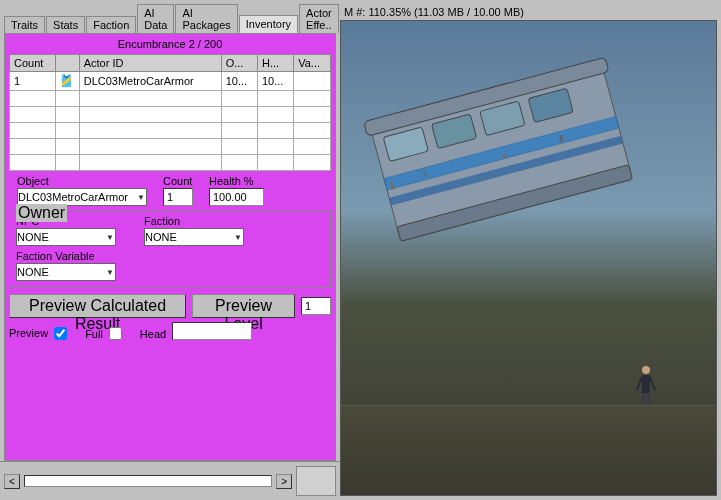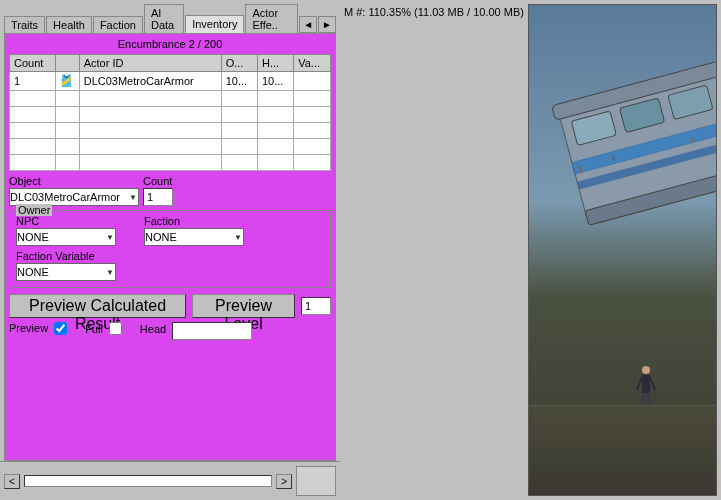--- a/index.html
+++ b/index.html
@@ -141,27 +141,28 @@
       padding: 4px 6px 6px 6px;
       position: relative;
       margin-top: 4px;
     }
     .group-box-title {
       position: absolute;
       top: -7px;
       left: 6px;
       background: #c0c0c0;
       padding: 0 2px;
-      font-size: 11px;
+      font-size: 16px;
     }
 
     .object-count-row {
       display: flex;
-      gap: 4px;
+      gap: 16px;
       align-items: center;
+      margin-left: 8px;
     }
 
     .object-field {
       display: flex;
       flex-direction: column;
     }
 
     .field-label {
       font-size: 11px;
       margin-bottom: 1px;
@@ -203,20 +204,21 @@
       flex: 1;
       height: 12px;
       background: #fff;
       border: 1px inset #888;
     }
 
     
     .right-panel {
       flex: 1;
       display: flex;
+      flex-direction: column;
       margin: 4px 4px 4px 0;
     }
 
     .memory-info {
       font-size: 11px;
       padding: 2px 4px;
       color: #000;
       background: #c0c0c0;
     }
 
@@ -253,23 +255,24 @@
   </style>
 </head>
 <body>
 
 <div class="main-container">
 
   <div class="left-panel">
 
     <div class="tabs-row">
       <div class="tab">Traits</div>
-      <div class="tab">Health</div>
+      <div class="tab">Stats</div>
       <div class="tab">Faction</div>
       <div class="tab">AI Data</div>
+      <div class="tab">AI Packages</div>
       <div class="tab active">Inventory</div>
       <div class="tab">Actor Effe..</div>
       <div class="tab-arrow">◄</div>
       <div class="tab-arrow">►</div>
     </div>
 
     <div class="inventory-panel">
 
       <div class="encumbrance-label">Encumbrance 2 / 200</div>
 
@@ -343,20 +346,24 @@
           <span class="field-label">Object</span>
           <div class="select-wrapper">
             <select style="width:130px;">
               <option>DLC03MetroCarArmor</option>
             </select>
           </div>
         </div>
         <div class="object-field">
           <span class="field-label">Count</span>
           <input type="text" class="form-input" value="1" style="width: 30px;">
+        </div>
+        <div class="object-field">
+          <span class="field-label">Health %</span>
+          <input type="text" class="form-input" value="100.00" style="width: 55px;">
         </div>
       </div>
 
       <div class="group-box">
         <span class="group-box-title">Owner</span>
         <div style="display:flex; gap:28px; margin-bottom:4px;">
           <div class="object-field">
             <span class="field-label">NPC</span>
             <div class="select-wrapper">
               <select style="width:100px;">
@@ -384,21 +391,21 @@
           </div>
         </div>
       </div>
 
       <div style="display:flex; gap:6px; margin-top:6px; align-items:center;">
         <button class="btn">Preview Calculated Result</button>
         <button class="btn">Preview Level</button>
         <input type="text" class="form-input" value="1" style="width: 30px;">
       </div>
 
-      <div style="display:flex; align-items:flex-start; gap:6px; margin-top:4px;">
+      <div style="display:flex; align-items:flex-end; gap:6px; margin-top:4px;">
         <span class="field-label">Preview</span>
         <label class="checkbox-label">
           <input type="checkbox" checked="" style="">
           <span>Full</span>
         </label>
         <label class="checkbox-label">
           <input type="checkbox" style="">
           <span>Head</span>
         </label>
         <input type="text" class="form-input" value="" style="width: 80px;">

